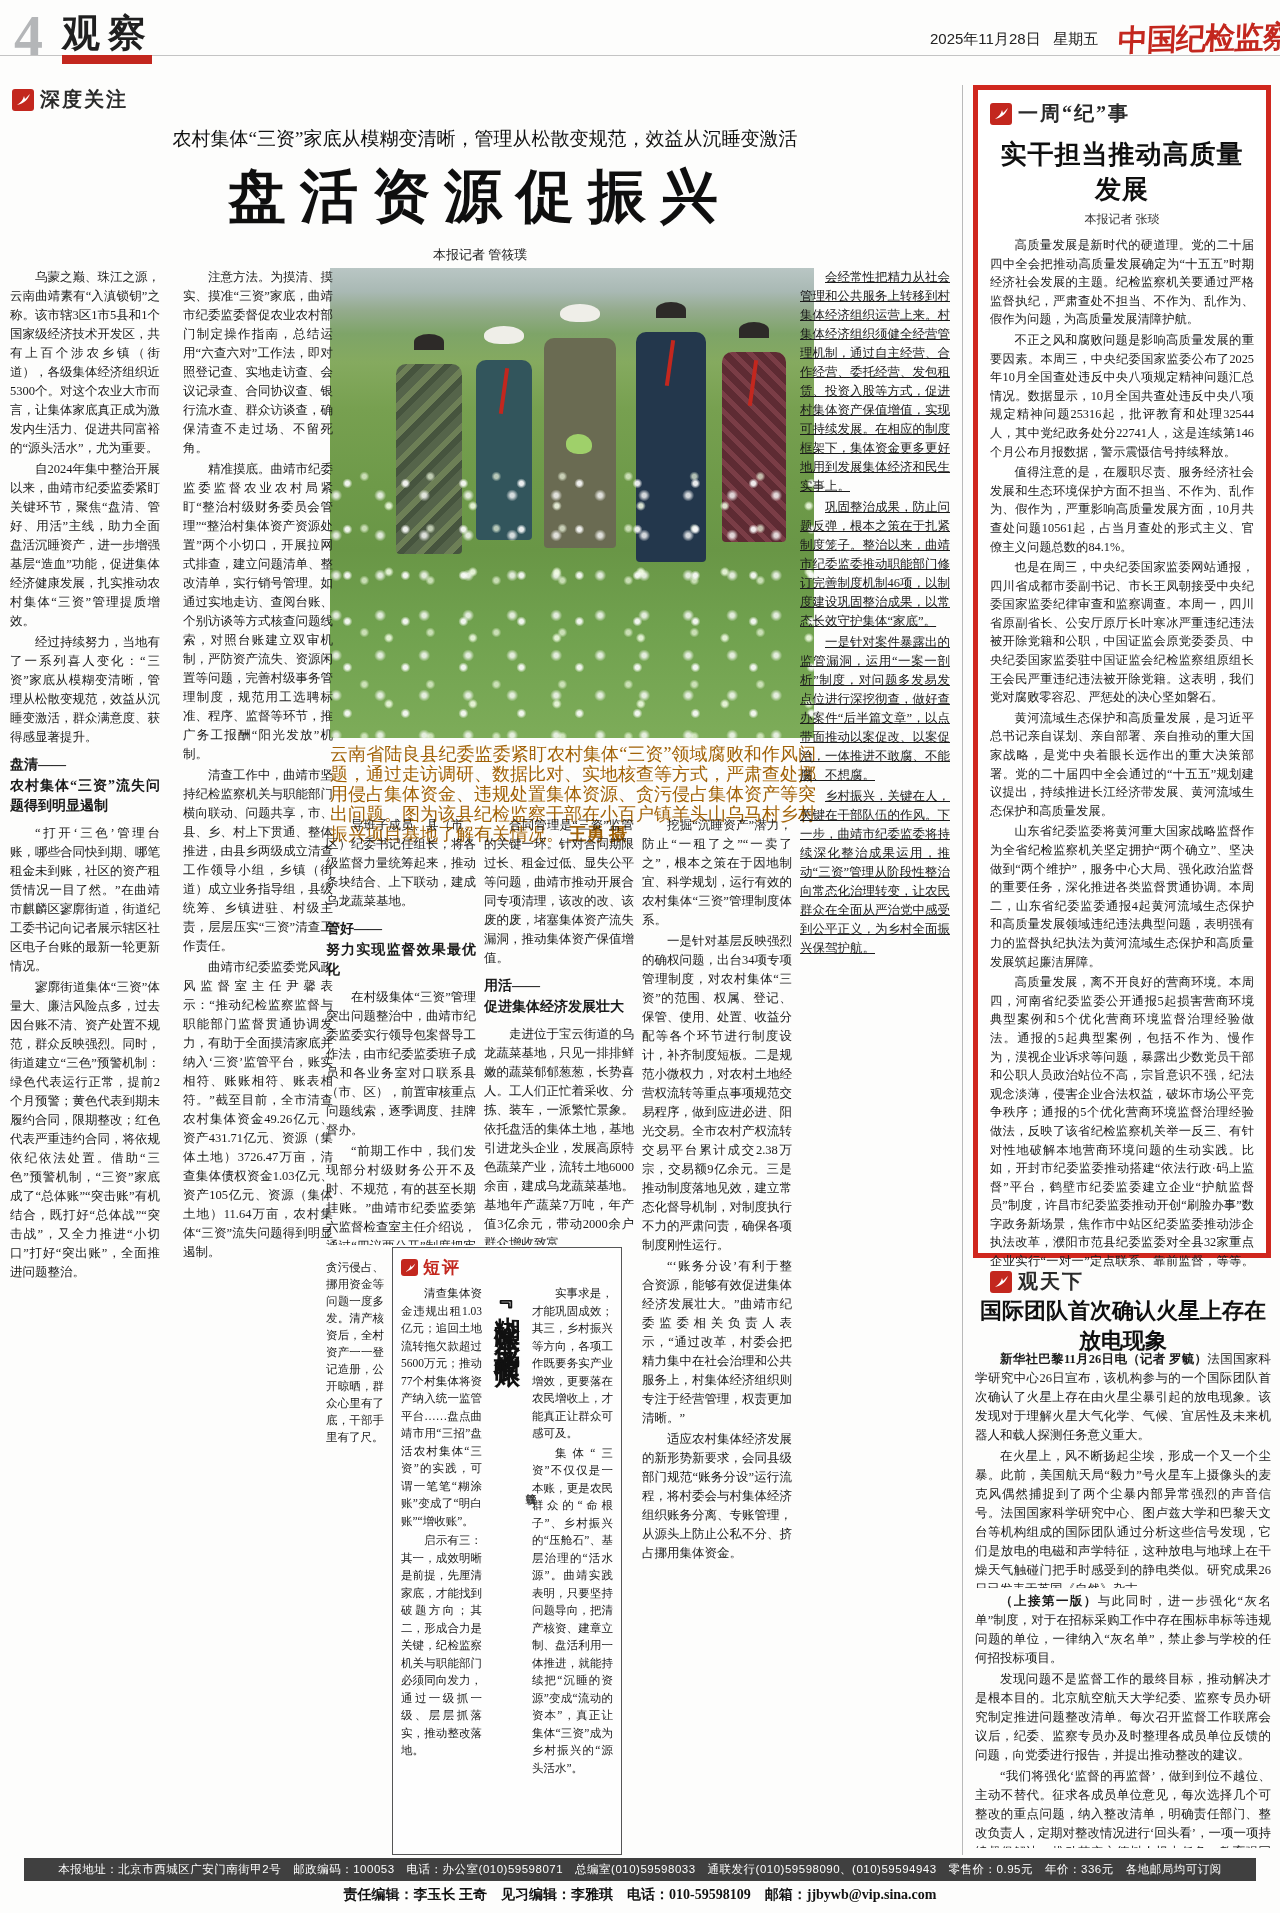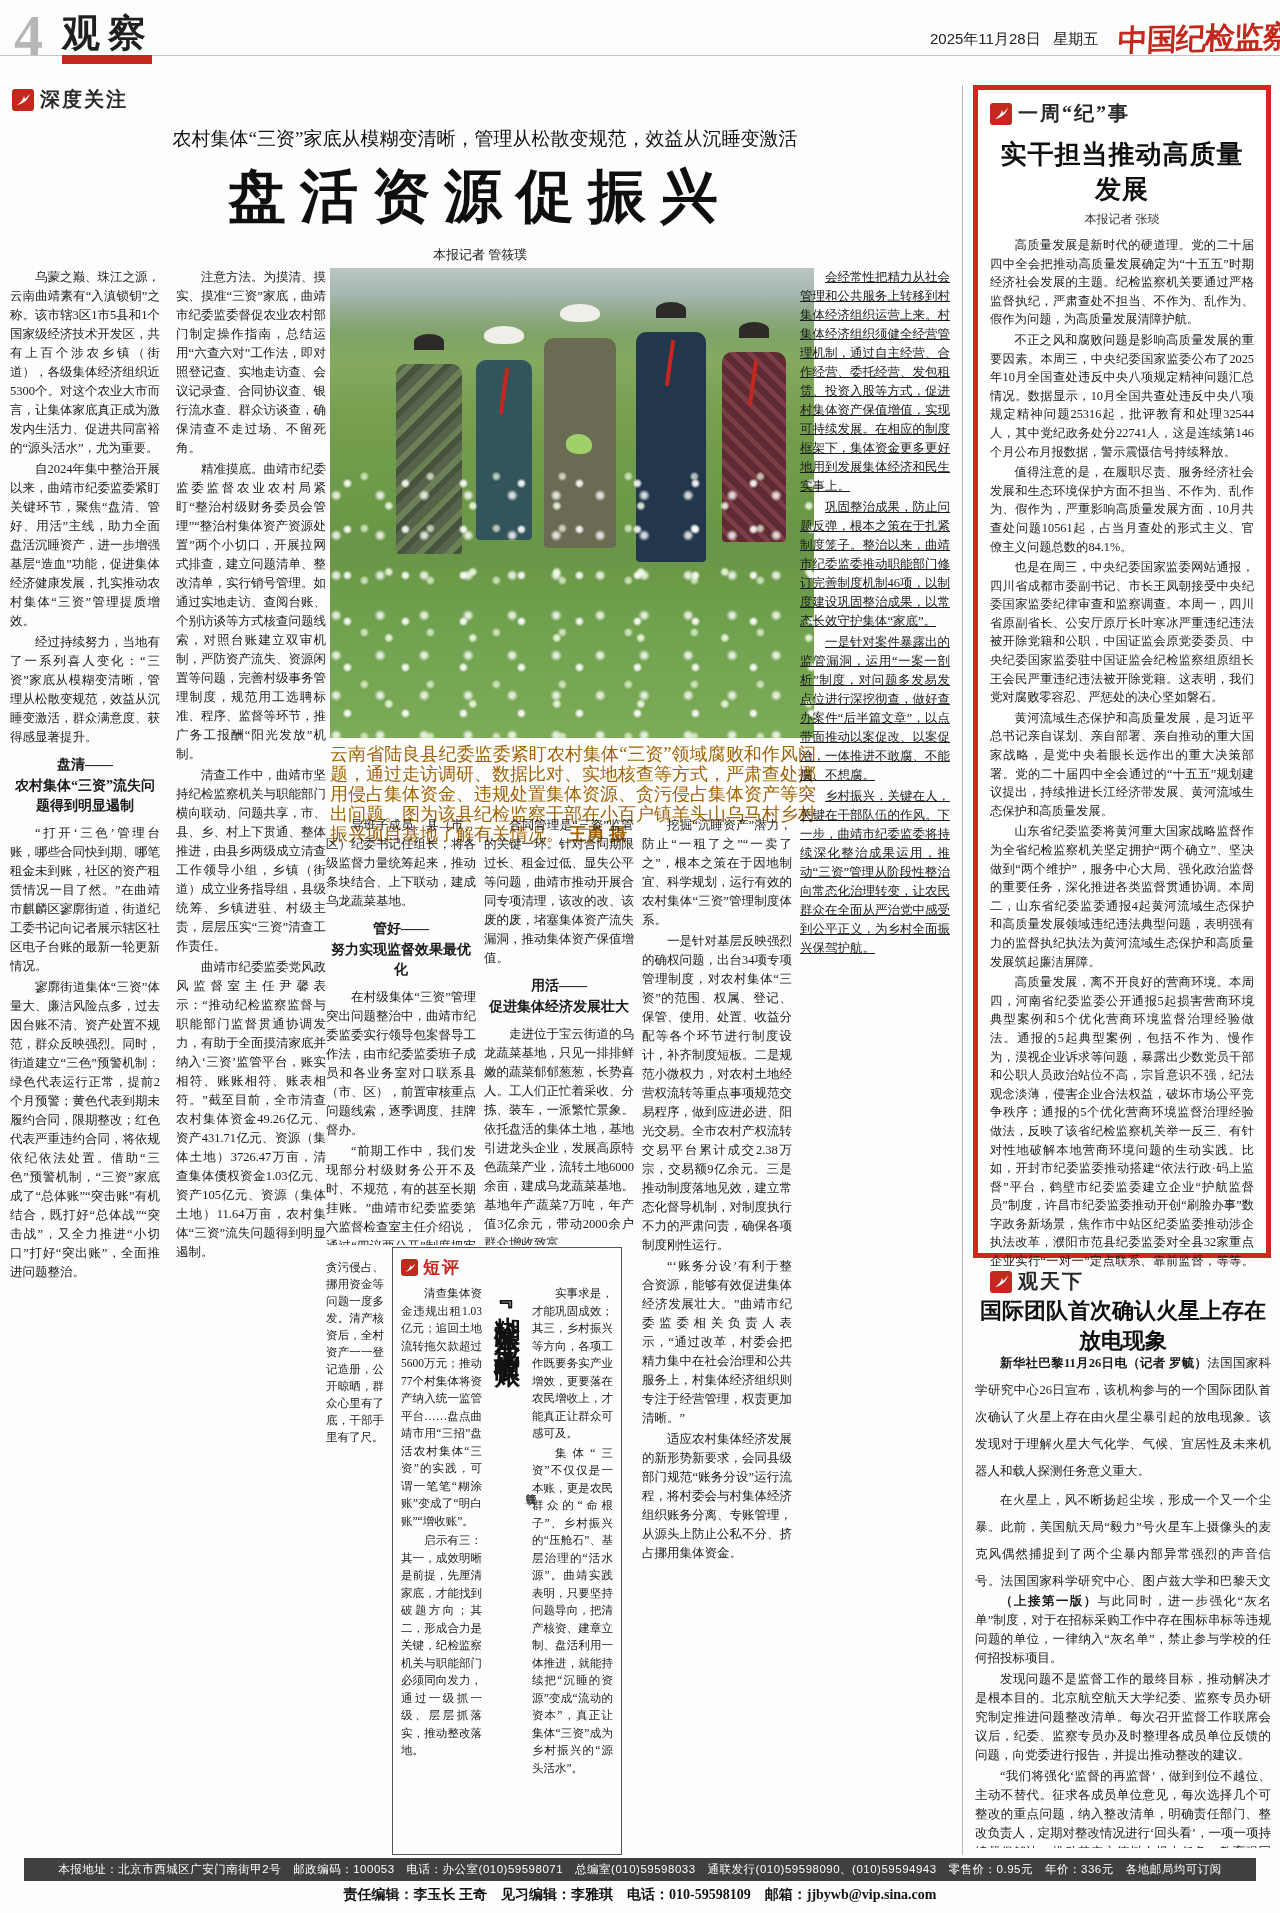--- a/index.html
+++ b/index.html
@@ -17,21 +17,21 @@
   .lbl{position:absolute;display:flex;align-items:center;gap:6px;}
   .lbl .ricon{width:22px;height:22px;background:#c3271e;border-radius:3px;display:inline-flex;align-items:center;justify-content:center;flex:0 0 auto;}
   .lbl .ricon svg{width:16px;height:16px;}
   .lbl .ltxt{font-size:20px;color:#2a2a2a;letter-spacing:2px;font-weight:bold;}
   
   .kicker{position:absolute;left:30px;top:126px;width:910px;text-align:center;font-size:19px;color:#111;}
   .headline{position:absolute;left:10px;top:158px;width:940px;text-align:center;font-size:58px;font-weight:bold;letter-spacing:14px;color:#0f0f0f;}
   .byline{position:absolute;left:10px;top:246px;width:940px;text-align:center;font-size:13px;color:#222;}
   .col{position:absolute;width:150px;font-size:12.5px;line-height:19px;text-align:justify;overflow:hidden;}
   .col p{margin:0 0 2px 0;text-indent:2em;}
-  .subhead{margin:8px 0 8px 0;text-align:center;}
+  .subhead{margin:8px 0 8px 0;}
   .subhead .sh-lead{font-size:14px;font-weight:bold;margin-bottom:2px;}
   .subhead .sh-title{font-size:14px;font-weight:bold;line-height:20px;}
   
   .photo{position:absolute;left:330px;top:268px;width:484px;height:470px;overflow:hidden;
          background:linear-gradient(180deg,#b9c6c4 0%,#a9b9b4 5%,#94ab8d 9%,#7ea468 14%,#85aa5f 20%,#77a050 30%,#6e9a49 46%,#699646 60%,#70a14e 76%,#7dac59 100%);}
   .flowers{position:absolute;left:0;bottom:0;width:100%;height:58%;
       background-image:
         radial-gradient(circle at 30% 40%, rgba(255,255,255,.9) 2px, transparent 5px),
         radial-gradient(circle at 70% 62%, rgba(246,255,233,.85) 2px, transparent 5px),
         radial-gradient(circle at 14% 76%, rgba(255,255,255,.8) 2px, transparent 6px),
@@ -60,21 +60,21 @@
   
   .vrule{position:absolute;left:962px;top:85px;width:1px;height:1770px;background:#b9b9b9;}
   
   .week-box{position:absolute;left:973px;top:85px;width:298px;height:1173px;border:5px solid #d0271e;box-sizing:border-box;background:#fff;padding:10px 12px;}
   .week-headline{margin:10px 0 4px 0;text-align:center;font-size:26px;font-weight:bold;letter-spacing:1px;color:#0f0f0f;}
   .week-byline{text-align:center;font-size:12px;color:#333;margin-bottom:8px;}
   .week-body{height:1032px;overflow:hidden;font-size:12.3px;line-height:18.6px;text-align:justify;}
   .week-body p{margin:0 0 2px 0;text-indent:2em;}
   
   .world-headline{position:absolute;left:975px;top:1296px;width:296px;text-align:center;font-size:22px;font-weight:bold;color:#0f0f0f;}
-  .world-body{position:absolute;left:975px;top:1350px;width:296px;height:238px;overflow:hidden;font-size:12.5px;line-height:27px;text-align:justify;}
+  .world-body{position:absolute;left:975px;top:1350px;width:296px;height:238px;overflow:hidden;font-size:12.5px;line-height:19px;text-align:justify;}
   .world-body p{margin:0 0 2px 0;text-indent:2em;}
   .world-body .lead{font-weight:bold;}
   .cont-body{position:absolute;left:975px;top:1592px;width:296px;height:256px;overflow:hidden;font-size:12.5px;line-height:19px;text-align:justify;}
   .cont-body p{margin:0 0 2px 0;text-indent:2em;}
   .cont-body .lead{font-weight:bold;font-family:Liberation Serif, serif;}
   
   .foot-bar{position:absolute;left:24px;top:1858px;width:1232px;height:23px;background:#404040;color:#fff;
             font-size:11.5px;display:flex;align-items:center;justify-content:center;font-family:"Liberation Sans",sans-serif;letter-spacing:.5px;}
   .foot-line2{position:absolute;left:0;top:1886px;width:1280px;text-align:center;font-size:14px;font-weight:bold;color:#111;}
 </style>
@@ -142,21 +142,21 @@
     <div class="subhead">
       <div class="sh-lead">盘清——</div>
       <div class="sh-title">农村集体“三资”流失问题得到明显遏制</div>
     </div>
     <div>
         <p>“打开‘三色’管理台账，哪些合同快到期、哪笔租金未到账，社区的资产租赁情况一目了然。”在曲靖市麒麟区寥廓街道，街道纪工委书记向记者展示辖区社区电子台账的最新一轮更新情况。</p>
         <p>寥廓街道集体“三资”体量大、廉洁风险点多，过去因台账不清、资产处置不规范，群众反映强烈。同时，街道建立“三色”预警机制：绿色代表运行正常，提前2个月预警；黄色代表到期未履约合同，限期整改；红色代表严重违约合同，将依规依纪依法处置。借助“三色”预警机制，“三资”家底成了“总体账”“突击账”有机结合，既打好“总体战”“突击战”，又全力推进“小切口”打好“突出账”，全面推进问题整治。</p>
       </div>
   </div>
 
-  <div class="col" style="left:176px;top:268px;height:1587px;">
+  <div class="col" style="left:183px;top:268px;height:1587px;">
     <div>
         <p>注意方法。为摸清、摸实、摸准“三资”家底，曲靖市纪委监委督促农业农村部门制定操作指南，总结运用“六查六对”工作法，即对照登记查、实地走访查、会议记录查、合同协议查、银行流水查、群众访谈查，确保清查不走过场、不留死角。</p>
         <p>精准摸底。曲靖市纪委监委监督农业农村局紧盯“整治村级财务委员会管理”“整治村集体资产资源处置”两个小切口，开展拉网式排查，建立问题清单、整改清单，实行销号管理。如通过实地走访、查阅台账、个别访谈等方式核查问题线索，对照台账建立双审机制，严防资产流失、资源闲置等问题，完善村级事务管理制度，规范用工选聘标准、程序、监督等环节，推广务工报酬“阳光发放”机制。</p>
         <p>清查工作中，曲靖市坚持纪检监察机关与职能部门横向联动、问题共享，市、县、乡、村上下贯通、整体推进，由县乡两级成立清查工作领导小组，乡镇（街道）成立业务指导组，县级统筹、乡镇进驻、村级主责，层层压实“三资”清查工作责任。</p>
         <p>曲靖市纪委监委党风政风监督室主任尹馨表示：“推动纪检监察监督与职能部门监督贯通协调发力，有助于全面摸清家底并纳入‘三资’监管平台，账实相符、账账相符、账表相符。”截至目前，全市清查农村集体资金49.26亿元、资产431.71亿元、资源（集体土地）3726.47万亩，清查集体债权资金1.03亿元、资产105亿元、资源（集体土地）11.64万亩，农村集体“三资”流失问题得到明显遏制。</p>
       </div>
   </div>
 
   <div class="col" style="left:326px;top:816px;height:429px;">
     <div>

